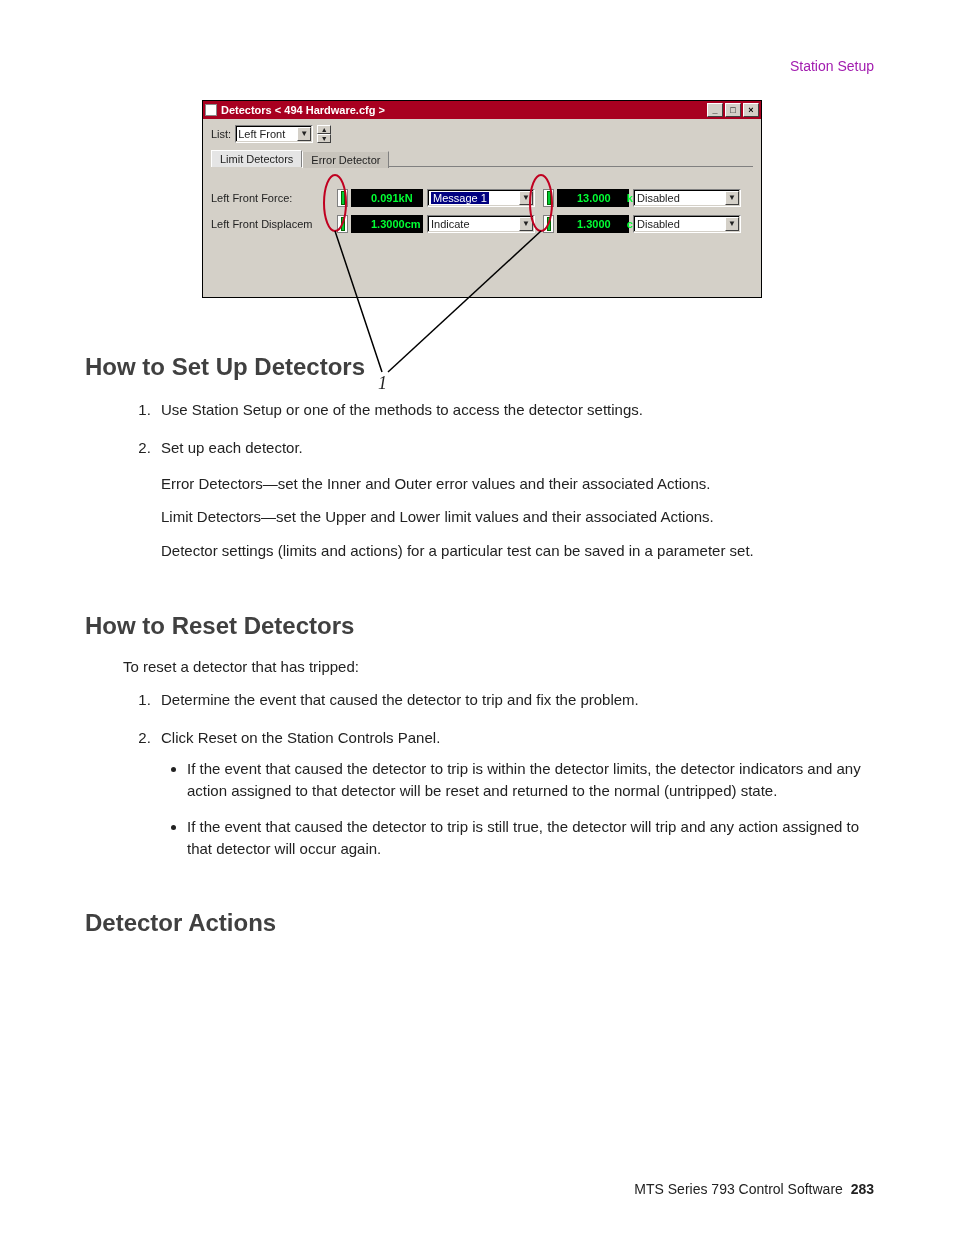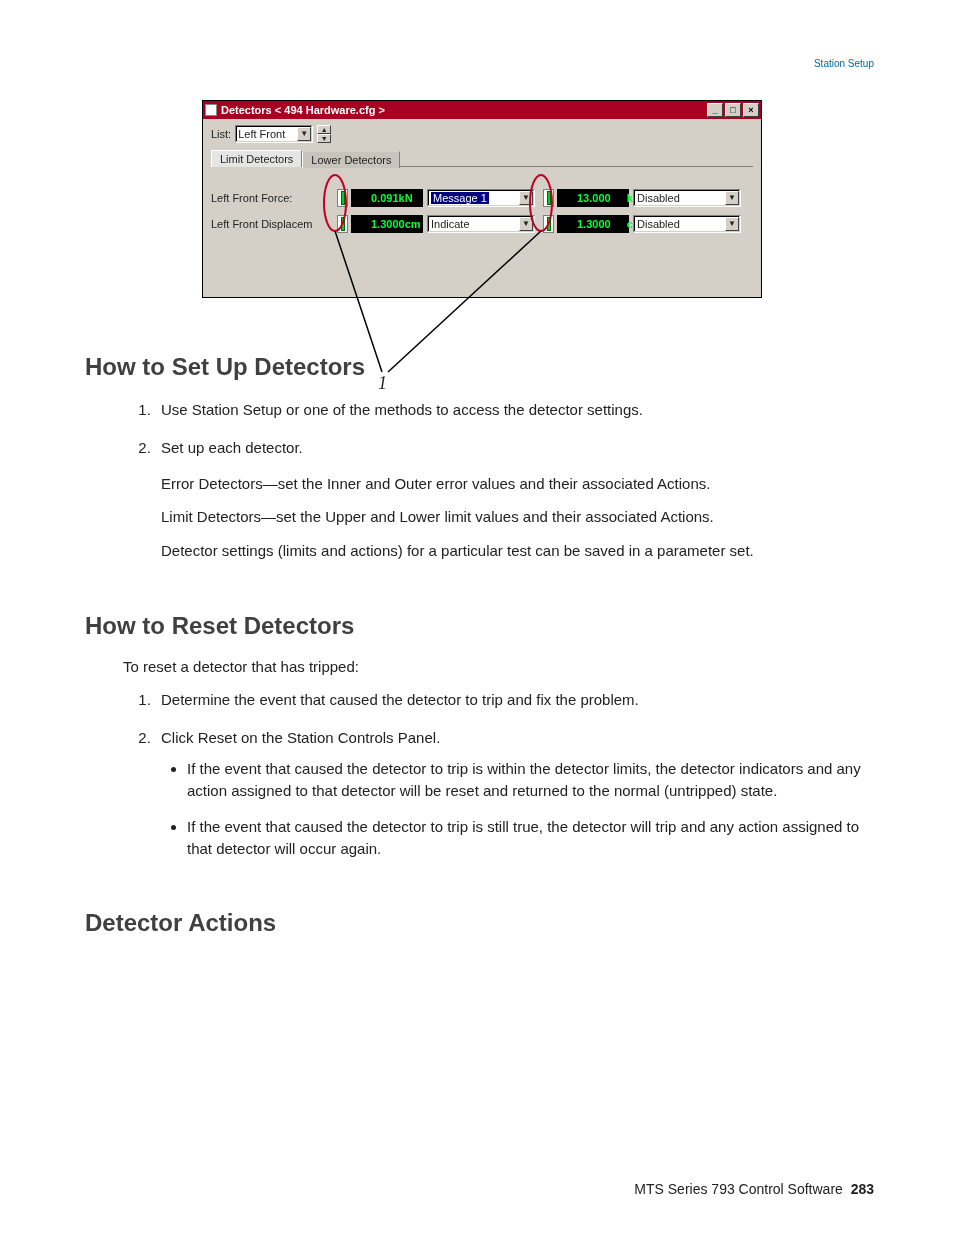--- a/index.html
+++ b/index.html
@@ -7,21 +7,21 @@
     margin: 0;
     padding: 0;
     background: #fff;
     font-family: Arial, Helvetica, sans-serif;
     width: 954px;
     height: 1235px;
     position: relative;
     color: #222;
   }
   .page { position: relative; width: 954px; height: 1235px; padding: 60px 75px 0 85px; }
-  .hdr-right { position: absolute; top: 58px; right: 80px; color: #0369a1; font-size: 10px; }
+  .hdr-right { position: absolute; top: 58px; right: 80px; color: #a21caf; font-size: 14px; }
   
   .win-wrap { width: 560px; margin: 40px auto 0 auto; position: relative; }
   .win {
     width: 560px; border: 1px solid #000; background: #d4d0c8;
     font-family: "MS Sans Serif", Tahoma, sans-serif; font-size: 11px;
   }
   .titlebar {
     background: #a80020; color: #fff; height: 18px; line-height: 18px;
     display: flex; align-items: center; padding: 0 2px; font-weight: bold;
   }
@@ -91,21 +91,21 @@
             <span>Left Front</span>
             <span class="dd-arrow">▼</span>
           </span>
           <span class="spin">
             <span class="spinbtn">▲</span>
             <span class="spinbtn">▼</span>
           </span>
         </div>
         <div class="tabs">
           <div class="tab">Limit Detectors</div>
-          <div class="tab inactive">Lower Detectors</div>
+          <div class="tab inactive">Error Detector</div>
         </div>
         <div class="cols">
           <div class="colhdr hdr-ul">Upper Limit</div>
           <div class="colhdr hdr-ua">Upper Action</div>
           <div class="colhdr hdr-ll">Lower Limit</div>
           <div class="colhdr hdr-la">Lower Action</div>
 
           <div class="drow">
             <div class="rlabel">Left Front Force:</div>
             <div class="ind ind1a">

